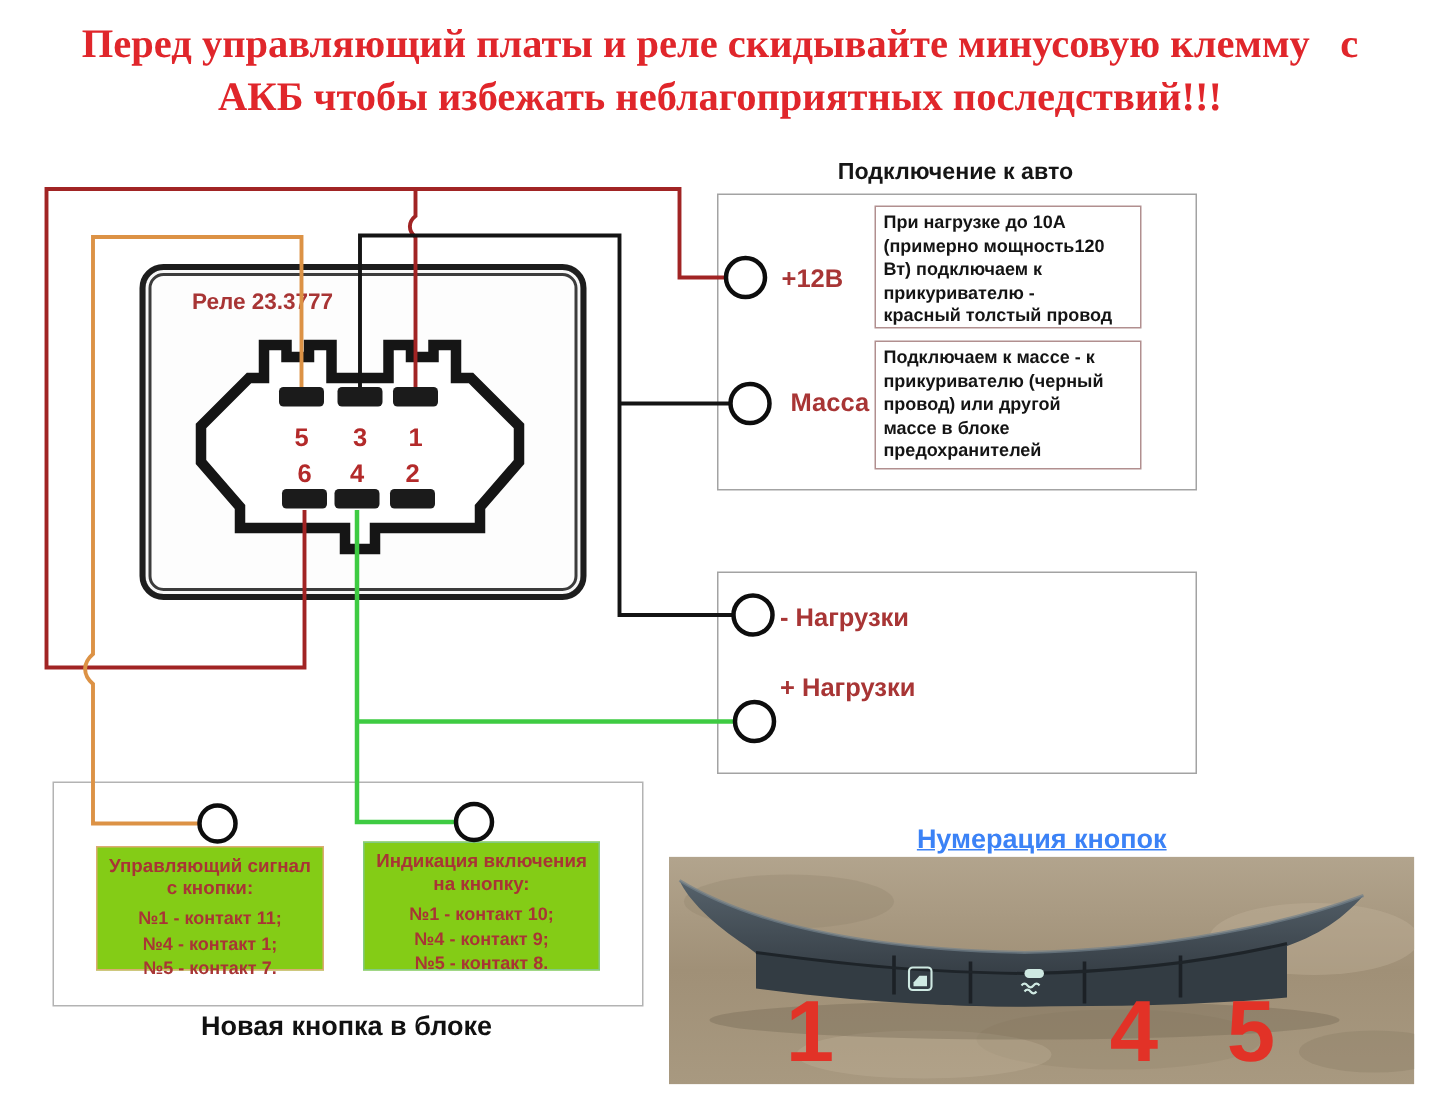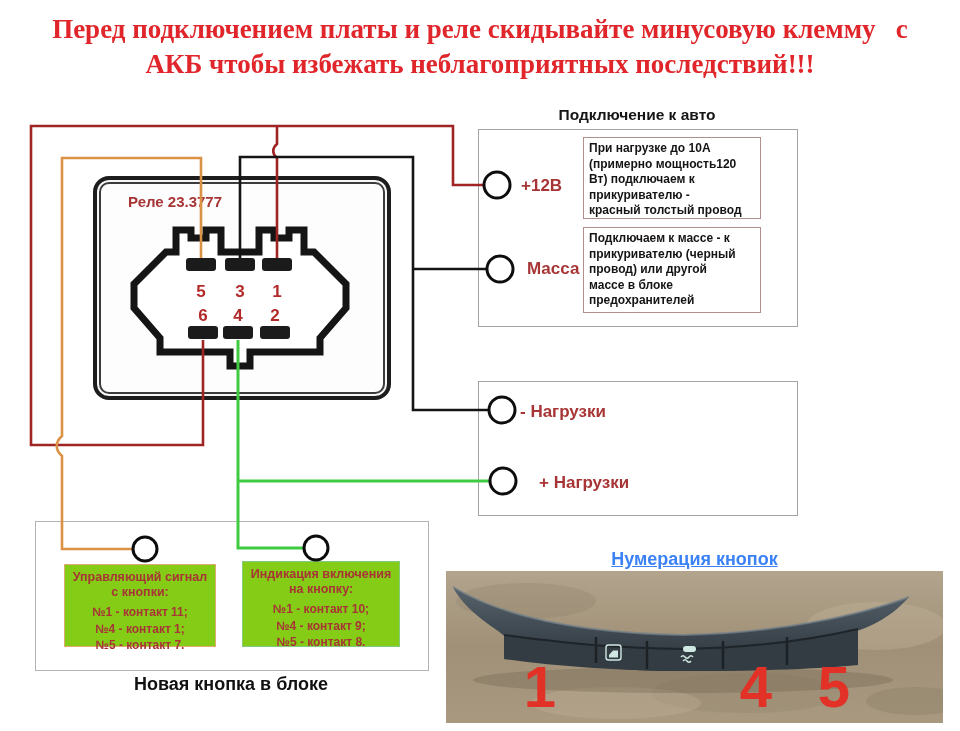--- a/index.html
+++ b/index.html
@@ -30,21 +30,21 @@
         font-weight:bold;font-size:12px;line-height:15.6px;color:#141414;
         padding:3px 5px;white-space:pre-line;}
   .tb1{left:583px;top:137px;width:166px;height:74px;}
   .tb2{left:583px;top:227px;width:166px;height:78px;}
   .tb3{left:613px;top:388px;width:172px;height:118px;line-height:15.2px;}
 
   .tlabel{position:absolute;font-weight:bold;font-size:17px;color:var(--label-red,#a83535);}
   .l12v{left:521px;top:176px;}
   .lgnd{left:527px;top:259px;}
   .lminus{left:520px;top:402px;}
-  .lplus{left:520px;top:473px;margin-left:19px;}
+  .lplus{left:520px;top:449px;}
 
   .subbox{position:absolute;background:#84cc16;text-align:center;
           color:var(--label-red,#b03636);font-weight:bold;}
   .sb1{left:64px;top:564px;width:150px;height:81px;border:1px solid var(--ctrl-border,#dcab72);}
   .sb2{left:242px;top:561px;width:156px;height:84px;border:1px solid var(--ind-border,#82ca82);}
   .sbt{font-size:12.5px;line-height:15px;margin-top:5px;white-space:pre-line;}
   .sbi{font-size:12px;line-height:16.5px;margin-top:4px;white-space:pre-line;}
 
   .captionC{position:absolute;left:35px;top:674px;width:392px;text-align:center;
             font-weight:bold;font-size:18px;color:#111;}
@@ -68,21 +68,21 @@
   .photo-num{font-family:"Liberation Sans",sans-serif;font-weight:bold;font-size:58px;
              fill:var(--num-red,#e23227);text-anchor:middle;}
   .icon-line{stroke:#cfe9e2;fill:none;stroke-width:1.4;}
   .icon-fill{fill:#cfe9e2;}
 </style>
 </head>
 <body>
 
 <div class="page">
 
-  <div class="title">Перед подключением платы и реле скидывайте минусовую клемму   с
+  <div class="title">Перед управляющий платы и реле скидывайте минусовую клемму   с
 АКБ чтобы избежать неблагоприятных последствий!!!</div>
 
   <div class="relay-frame"></div>
   <div class="relay-label">Реле 23.3777</div>
 
   <div class="hdr hdr-car">Подключение к авто</div>
   <div class="gbox boxA"></div>
   <div class="note tb1">При нагрузке до 10А
 (примерно мощность120
 Вт) подключаем к

